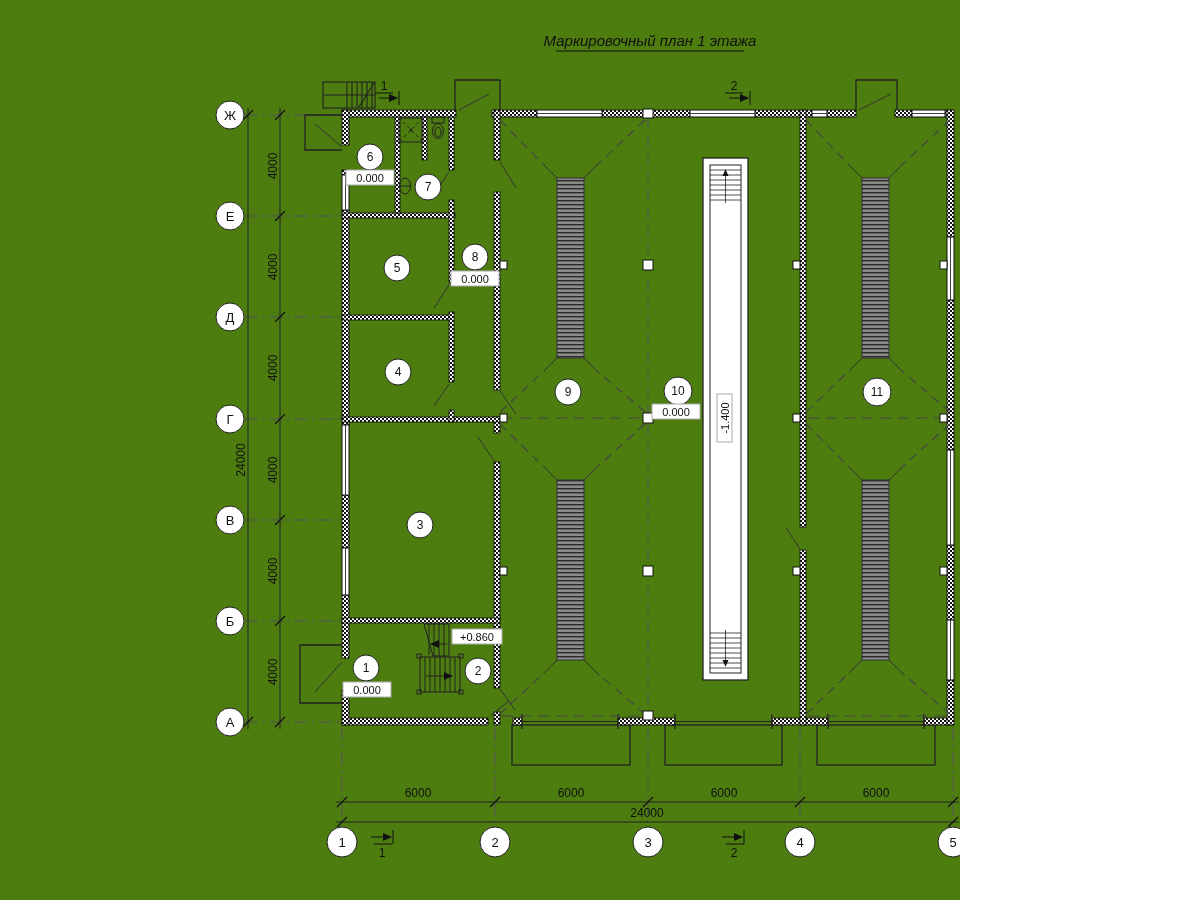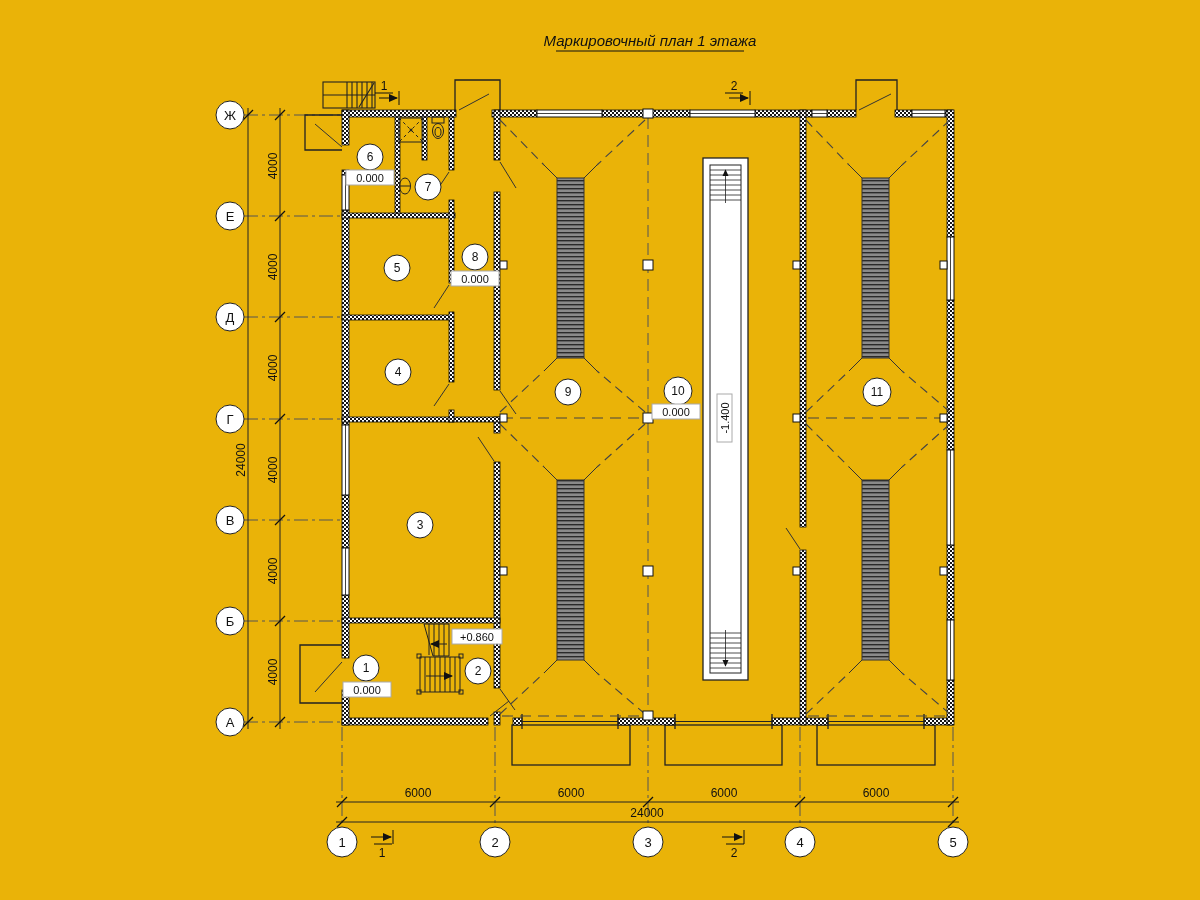--- a/index.html
+++ b/index.html
@@ -1,16 +1,16 @@
 <!DOCTYPE html>
 <html><head>
 <meta charset="utf-8">
 <style>
   html,body{margin:0;padding:0;background:#fff;}
-  .sheet{position:relative;width:1200px;height:900px;background:#eab308;overflow:hidden;
+  .sheet{position:relative;width:960px;height:900px;background:#4d7c0f;overflow:hidden;
          font-family:"Liberation Sans", sans-serif;}
   svg{position:absolute;left:0;top:0;}
   text{fill:#111;font-family:"Liberation Sans", sans-serif;}
   .t-title{font-size:15px;font-style:italic;}
   .t-axis{font-size:13px;}
   .t-dim{font-size:12px;}
   .t-room{font-size:12px;}
   .t-elev{font-size:11px;}
   .t-sec{font-size:12px;}
 </style>

